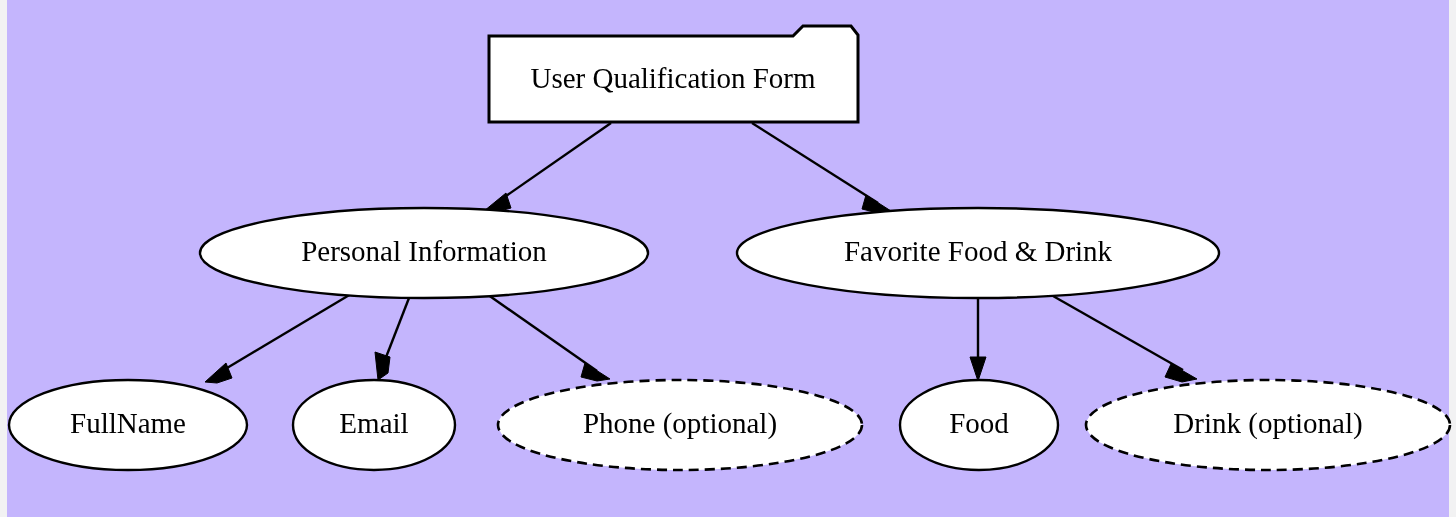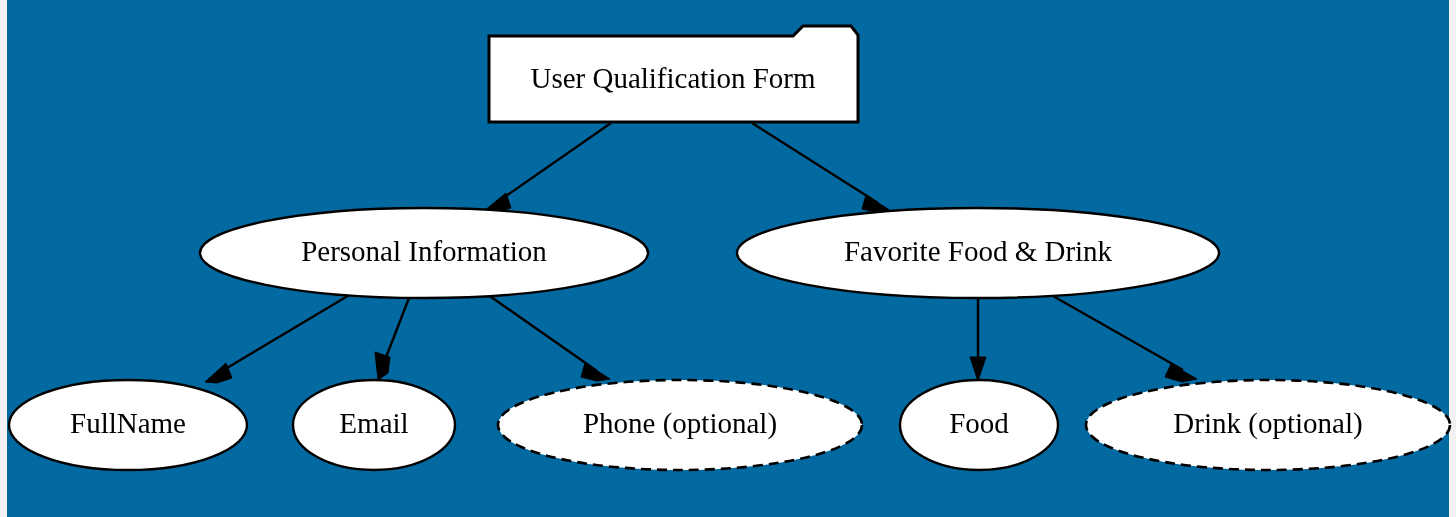--- a/index.html
+++ b/index.html
@@ -11,21 +11,21 @@
   body {
     width: 1456px;
     height: 517px;
     overflow: hidden;
     font-family: "Liberation Serif", "DejaVu Serif", serif;
   }
   #diagram-canvas {
     position: relative;
     width: 1456px;
     height: 517px;
-    background: #0369a1;
+    background: #c4b5fd;
   }
   
   .gutter {
     position: absolute;
     top: 0;
     height: 517px;
     width: 7px;
     background: #f2f2f3;
   }
   .gutter.left  { left: 0; }

